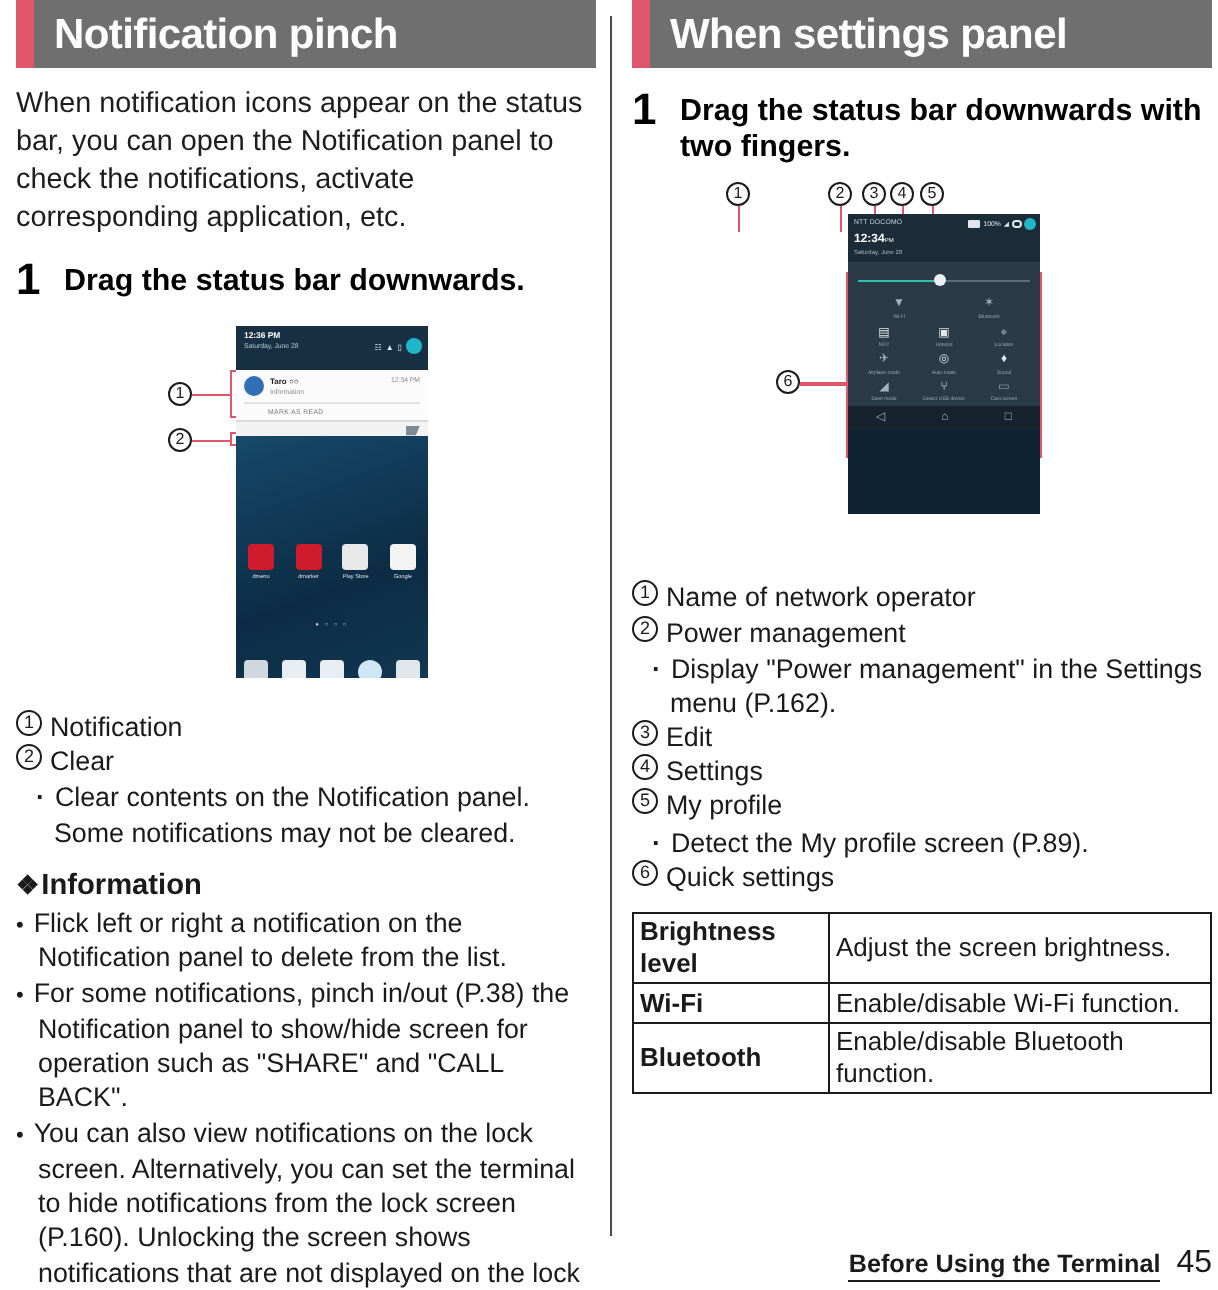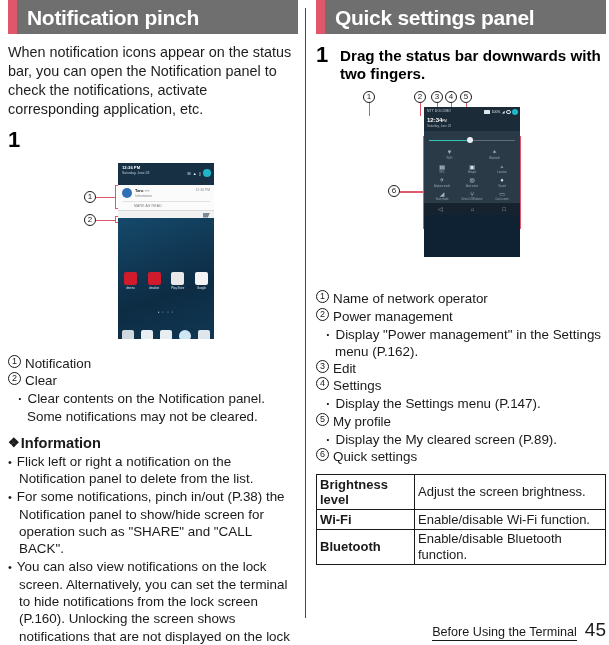--- a/index.html
+++ b/index.html
@@ -161,41 +161,42 @@
     text-indent: 0;
   }
 
   
   .qtable { margin-top: 9px; width: 100%; border-collapse: collapse; table-layout: fixed; }
   .qtable td { border: 1px solid #1a1a1a; padding: 1.5px 3px; font-size: 13px; line-height: 1.2; vertical-align: middle; }
   .qtable td.k { width: 98px; font-weight: bold; }
 
   
   .footer { position: absolute; left: 316px; bottom: 4px; width: 290px; display: flex; align-items: baseline; justify-content: flex-end; }
-  .footer .ttl { font-size: 12.6px; font-weight: normal; border-bottom: 1.4px solid #1a1a1a; padding-bottom: 1px; }
-  .footer .pg { font-size: 19px; margin-left: 8px; }
+  .footer .ttl { font-size: 12.6px; font-weight: bold; border-bottom: 1.4px solid #1a1a1a; padding-bottom: 1px; }
+  .footer .pg { font-size: 16px; margin-left: 8px; }
 </style>
 </head>
 <body>
 
 <div class="page">
 
   <div class="col-divider"></div>
 
   <div class="col col-left">
 
     <div class="sec-head">
       <div class="accent"></div>
       <div class="title">Notification pinch</div>
     </div>
 
     <div class="para">When notification icons appear on the status bar, you can open the Notification panel to check the notifications, activate corresponding application, etc.</div>
 
     <div class="step">
       <div class="step-num">1</div>
+      <div class="step-txt">Drag the status bar downwards.</div>
     </div>
 
     <div class="fig">
 
       <div class="cnum" style="left:76px; top:32px;">1</div>
       <div class="leader" style="left:88px; top:37.5px; width:19px; height:1.6px;"></div>
       <div class="cnum" style="left:76px; top:55px;">2</div>
       <div class="leader" style="left:88px; top:60.5px; width:19px; height:1.6px;"></div>
 
       <div class="callout-box" style="left:107px; top:26px; width:98px; height:24px;"></div>
@@ -282,21 +283,21 @@
       <div class="bullet">Flick left or right a notification on the Notification panel to delete from the list.</div>
       <div class="bullet">For some notifications, pinch in/out (P.38) the Notification panel to show/hide screen for operation such as "SHARE" and "CALL BACK".</div>
       <div class="bullet">You can also view notifications on the lock screen. Alternatively, you can set the terminal to hide notifications from the lock screen (P.160). Unlocking the screen shows notifications that are not displayed on the lock screen.</div>
     </div>
   </div>
 
   <div class="col col-right">
 
     <div class="sec-head">
       <div class="accent"></div>
-      <div class="title">Quick settings panel</div>
+      <div class="title">When settings panel</div>
     </div>
 
 
     <div class="step">
       <div class="step-num">1</div>
       <div class="step-txt">Drag the status bar downwards with two fingers.</div>
     </div>
 
     <div class="fig" style="height:197px;">
 
@@ -416,27 +417,26 @@
 
       <div class="dl-item">
         <span class="cnum-plain">3</span>
         <span class="txt">Edit</span>
       </div>
 
       <div class="dl-item">
         <span class="cnum-plain">4</span>
         <span class="txt">Settings</span>
       </div>
-      <div class="sub">Display the Settings menu (P.147).</div>
 
       <div class="dl-item">
         <span class="cnum-plain">5</span>
         <span class="txt">My profile</span>
       </div>
-      <div class="sub">Display the My cleared screen (P.89).</div>
+      <div class="sub">Detect the My profile screen (P.89).</div>
 
       <div class="dl-item">
         <span class="cnum-plain">6</span>
         <span class="txt">Quick settings</span>
       </div>
     </div>
 
     <table class="qtable">
       <tbody>
           <tr>

